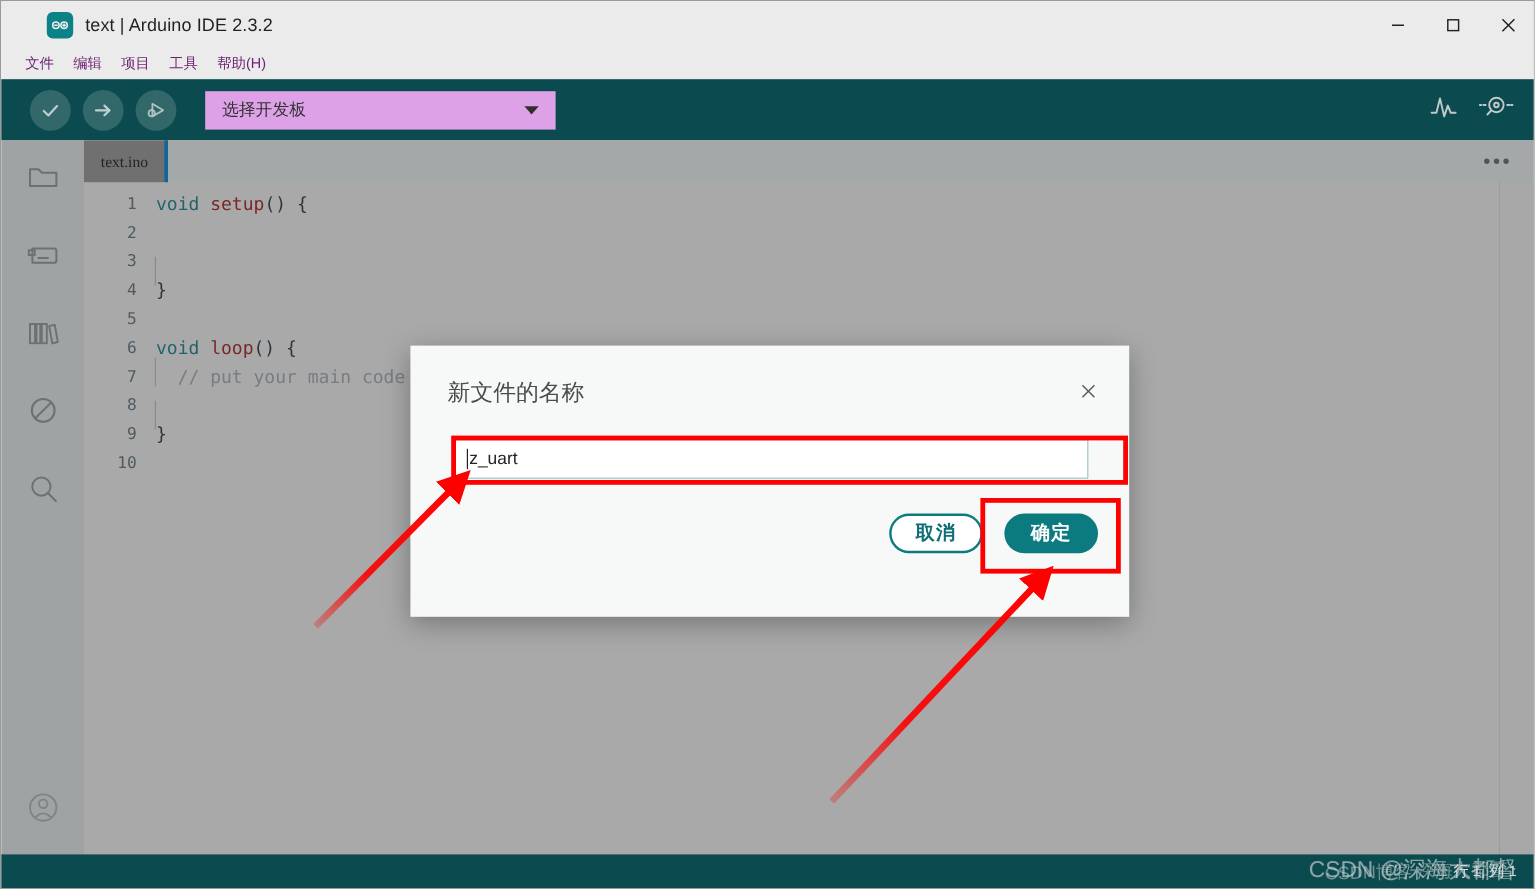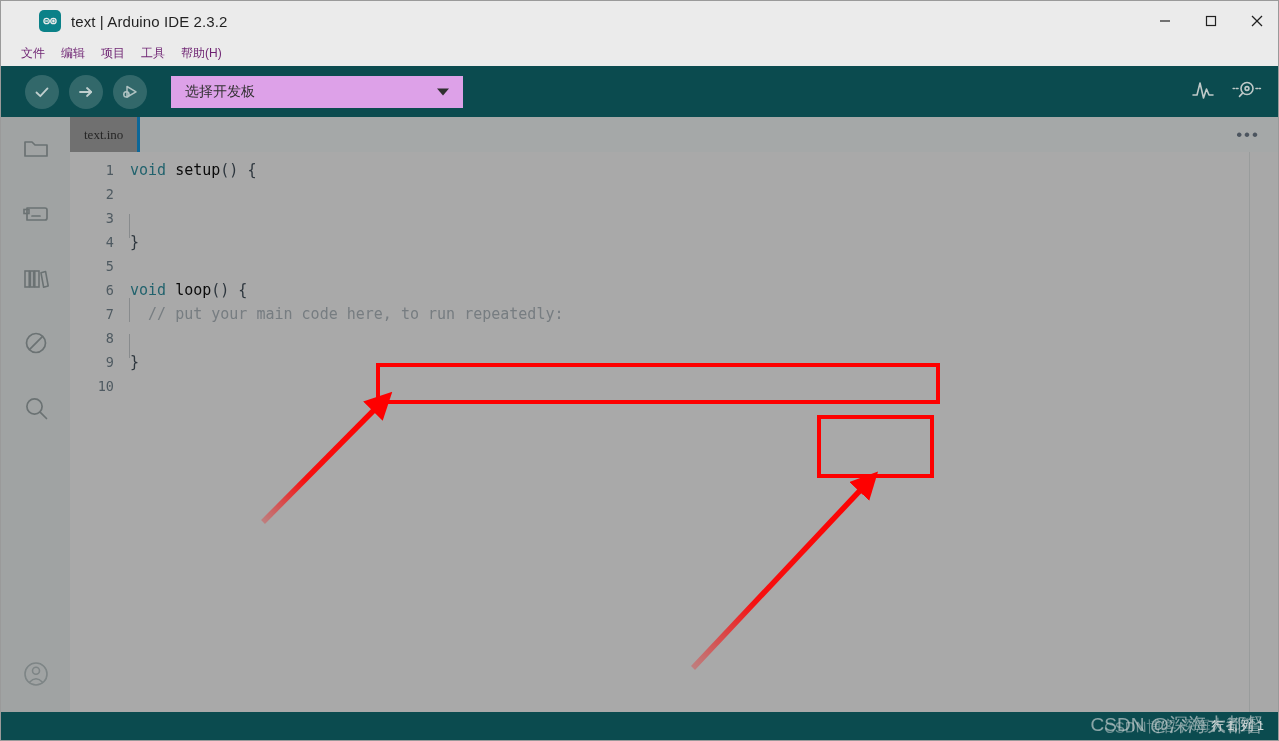--- a/index.html
+++ b/index.html
@@ -134,21 +134,21 @@
     width: 54px; text-align: right; padding-right: 10px;
     color: #4e5b63; font-size: 13.5px;
     flex: 0 0 auto;
   }
   .code-text { white-space: pre; position: relative; padding-left: 6px; }
   .code-text.indent::before {
     content: ""; position: absolute; left: 5px; top: -4px;
     width: 1px; height: 24px; background: #8f9294;
   }
   .tok-kw  { color: #1a6470; }
-  .tok-fn  { color: #000000; }
+  .tok-fn  { color: #7f1d1d; }
   .tok-pun { color: #27313a; }
   .tok-cmt { color: #7b8287; }
   .minimap-sep {
     position: absolute; right: 30px; top: 35px;
     width: 1px; height: 562px; background: #a2a6a6;
   }
   .scroll-col {
     position: absolute; right: 0; top: 35px; width: 30px; height: 562px;
     background: #b3b3b3;
   }
@@ -442,20 +442,39 @@
   </div>
 
   <div class="statusbar">
     <span class="status-cursor">行 1, 列 1</span>
   </div>
   <div class="watermark">CSDN @深海大都督</div>
   <div class="watermark w2">CSDN博客 深海大都督</div>
 
   <div class="modal-overlay"></div>
 
+  <div class="dialog">
+    <div class="dlg-title">新文件的名称</div>
+    <div class="dlg-close">
+      <svg width="14" height="14" viewBox="0 0 14 14">
+        <line x1="2" y1="2" x2="12" y2="12" stroke="#5c5c5c" stroke-width="1.3"></line>
+        <line x1="12" y1="2" x2="2" y2="12" stroke="#5c5c5c" stroke-width="1.3"></line>
+      </svg>
+    </div>
+
+    <div class="dlg-input">
+      <span class="caret-bar"></span>
+        <span>z_uart</span>
+    </div>
+
+    <div class="dlg-buttons">
+      <div class="btn btn-secondary">取消</div>
+      <div class="btn btn-primary">确定</div>
+    </div>
+  </div>
 
   <div class="hl-box" style="left:375px; top:362px; width:564px; height:41px;"></div>
   <div class="hl-box" style="left:816px; top:414px; width:117px; height:63px;"></div>
 
   <svg class="ann-svg" viewBox="0 0 1279 741">
     <defs>
       <marker id="arrowhead" markerWidth="5" markerHeight="5" refX="2.6" refY="2.5" orient="auto">
         <polygon points="0,0 5,2.5 0,5" fill="#fe0000"></polygon>
       </marker>
       <linearGradient id="fadeA" x1="0" y1="1" x2="1" y2="0">

